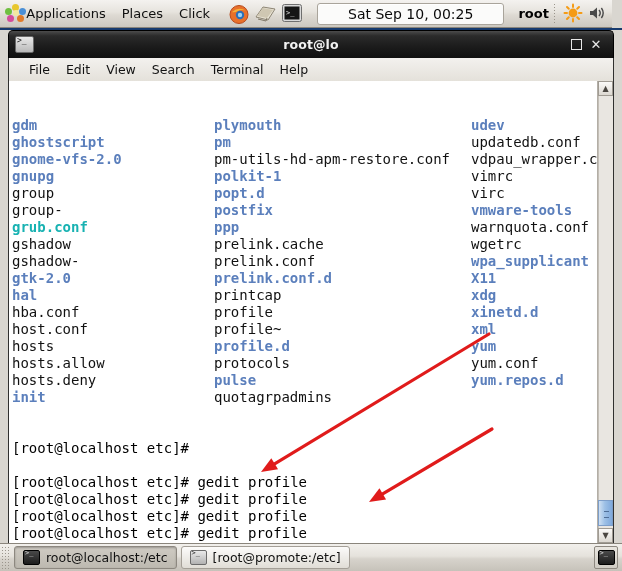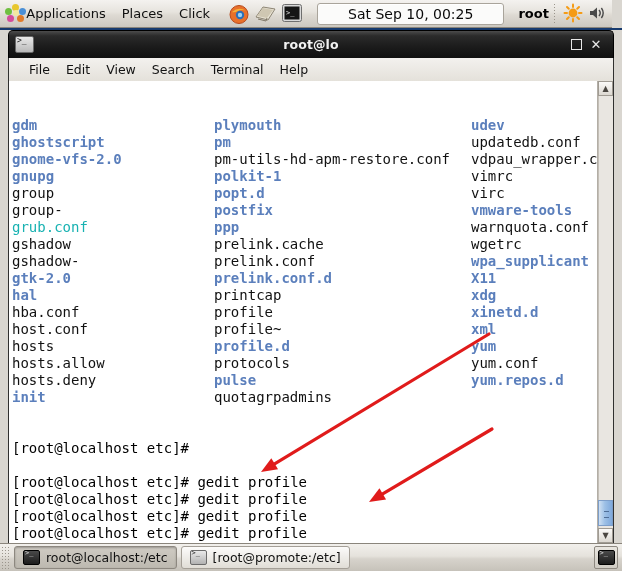--- a/index.html
+++ b/index.html
@@ -86,21 +86,21 @@
     font-family:"DejaVu Sans Mono","Liberation Mono",monospace;
     font-size:14px;line-height:17px;color:#000;
     white-space:pre;
   }
   .ls-grid{position:relative;}
   .ls-row{height:17px;position:relative;}
   .c1{position:absolute;left:0;}
   .c2{position:absolute;left:202px;}
   .c3{position:absolute;left:459px;}
   .dir{color:#5b7fbc;font-weight:bold;}
-  .lnk{color:#18b2b2;font-weight:normal;}
+  .lnk{color:#18b2b2;font-weight:bold;}
   .file{color:#111;}
   .term-line{height:17px;}
 
   
   .scrollbar{
     flex:0 0 16px;width:16px;background:#d6d2cb;
     border-left:1px solid #b3aea6;position:relative;box-sizing:border-box;
   }
   .sb-btn{
     position:absolute;left:0;width:15px;height:15px;

